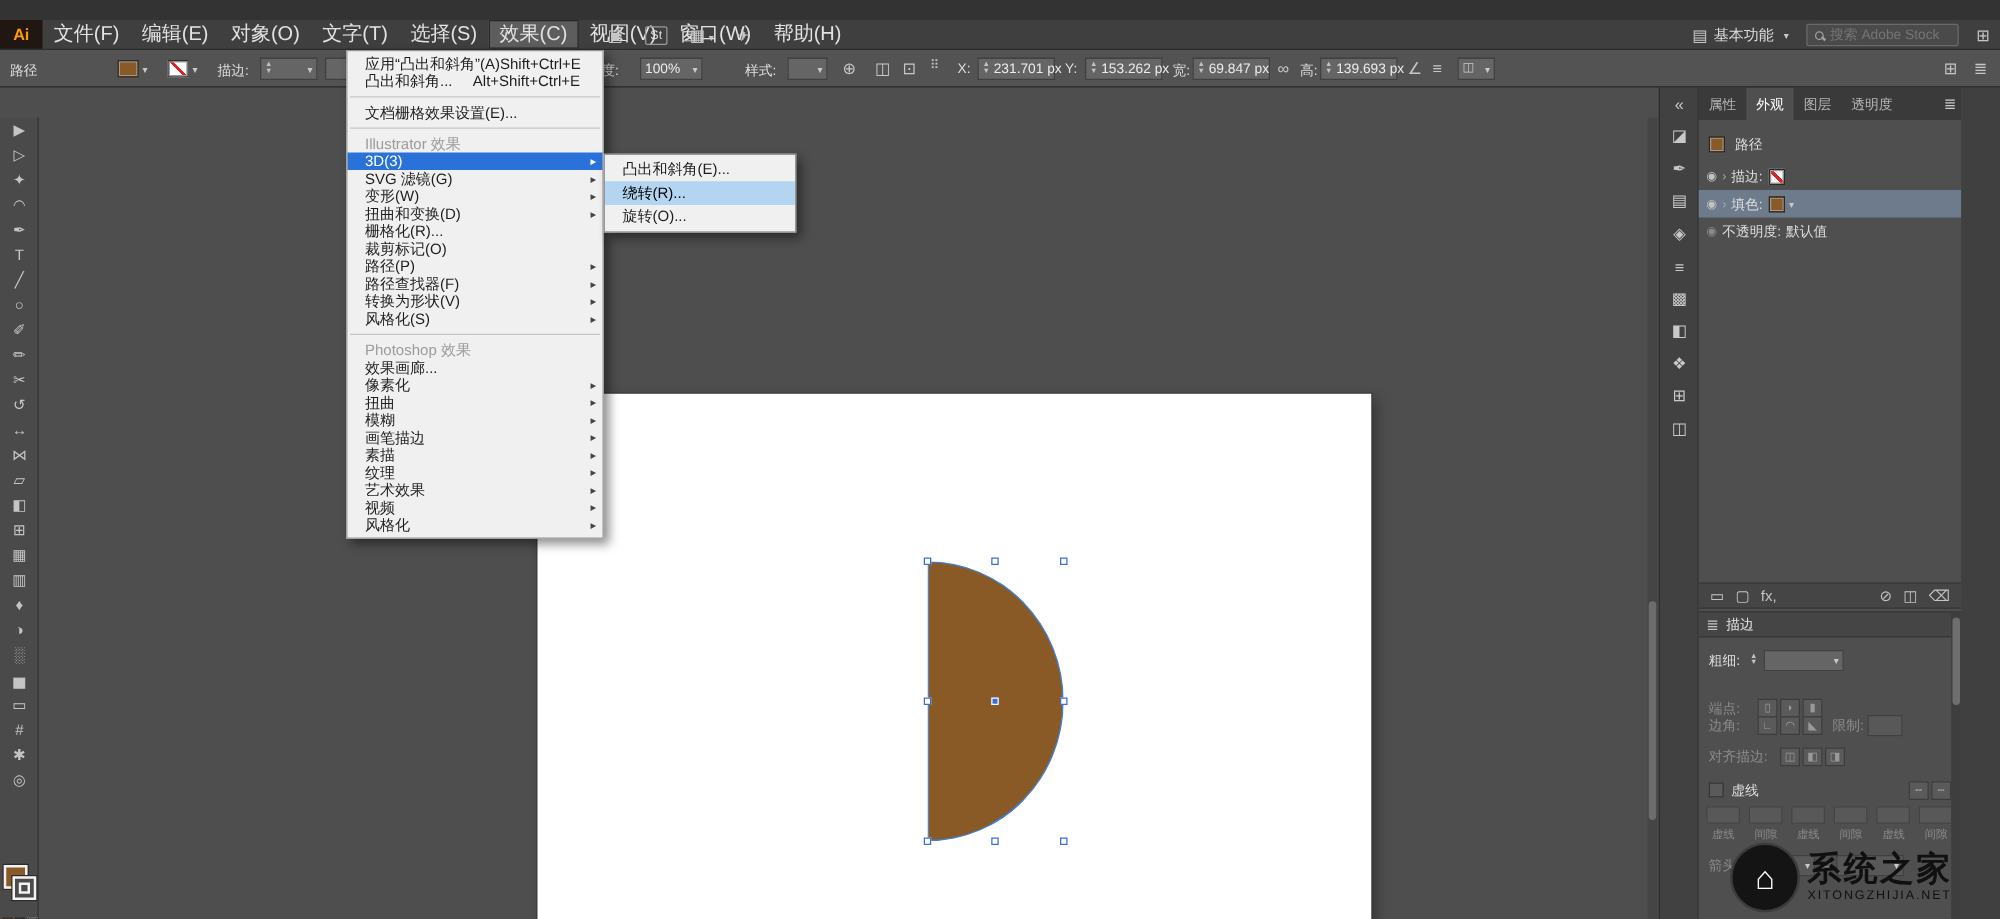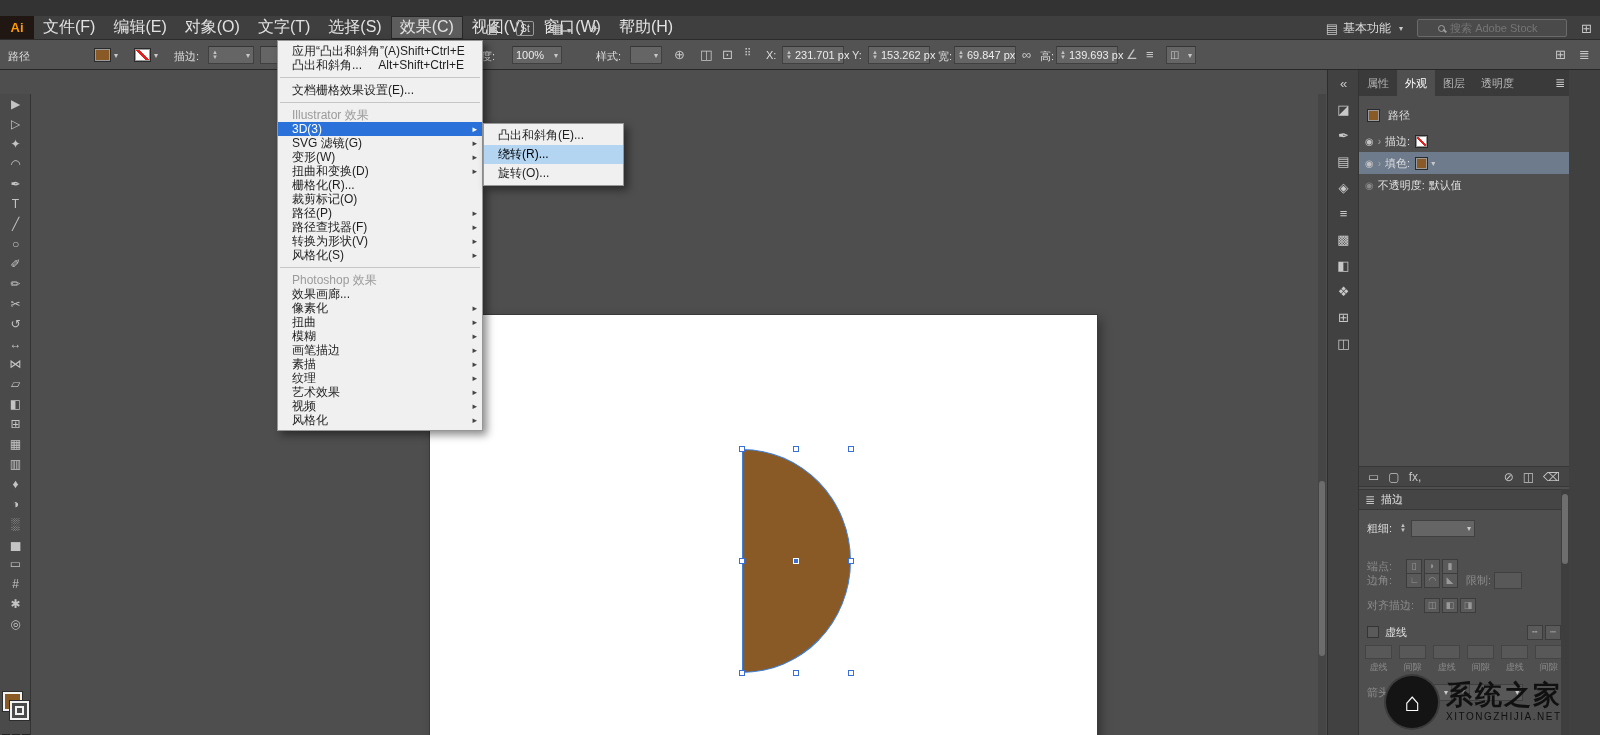--- a/index.html
+++ b/index.html
@@ -15,21 +15,21 @@
 #ai-logo{width:34px;display:flex;align-items:center;justify-content:center;background:#201712;
          color:#ff9a00;font-weight:bold;font-size:13px}
 .menus{display:flex;align-items:stretch}
 .menu-item{display:flex;align-items:center;padding:0 9px;color:#e2e2e2;font-size:16px;cursor:default}
 .menu-item.s-active{background:#5d5d5d;box-shadow:inset 0 0 0 1px #272727}
 #mb-icons{position:absolute;left:486px;top:0;height:24px;display:flex;align-items:center;gap:18px}
 .stock-badge{border:1px solid #9a9a9a;color:#ddd;font-size:10px;padding:0 3px;line-height:13px;border-radius:2px}
 #mb-right{position:absolute;right:8px;top:0;height:24px;display:flex;align-items:center;gap:14px}
 .workspace{display:flex;align-items:center;gap:5px;color:#ddd;font-size:12px}
 .searchbox{display:flex;align-items:center;gap:5px;background:#4a4a4a;border:1px solid #6a6a6a;
-           border-radius:2px;height:18px;padding:0 20px}
+           border-radius:2px;height:18px;padding:0 6px}
 .searchbox input{background:transparent;border:none;outline:none;color:#bdbdbd;font-size:11px;width:96px;
                  font-family:"Liberation Sans","DejaVu Sans",sans-serif}
 .mag{width:7px;height:7px;border:1.5px solid #9f9f9f;border-radius:50%;position:relative;display:inline-block}
 .mag::after{content:"";position:absolute;width:4px;height:1.5px;background:#9f9f9f;transform:rotate(45deg);right:-3px;bottom:-1px}
 
 
 #controlbar{position:absolute;left:0;top:24px;width:1600px;height:30px;background:#535353;
             border-bottom:1px solid #272727;z-index:30}
 #controlbar .lbl{position:absolute;top:9px;font-size:11px;color:#dedede;white-space:nowrap}
 .field{position:absolute;top:6px;height:18px;background:#656565;border:1px solid #404040;border-top-color:#363636;
@@ -109,21 +109,21 @@
 .mi{position:relative;display:flex;align-items:center;height:14px;padding:0 18px 0 14px;font-size:12px;cursor:default}
 .mi .mi-label{white-space:nowrap}
 .mi .mi-shortcut{margin-left:auto;white-space:nowrap;color:#1e1e1e}
 .mi .mi-arrow{visibility:hidden;position:absolute;right:5px;font-size:9px;color:#444}
 .mi.has-sub .mi-arrow{visibility:visible}
 .mi.t-header{color:#9b9b9b}
 .mi.t-separator{height:11px;padding:0}
 .mi.t-separator::after{content:"";position:absolute;left:2px;right:2px;top:5px;border-top:1px solid #c6c6c6}
 .mi.s-highlighted{background:#2a72d9;color:#fff}
 .mi.s-highlighted .mi-shortcut,.mi.s-highlighted .mi-arrow{color:#fff}
-#submenu-3d{position:absolute;left:483px;top:107px;width:141px;background:#f0f0f0;border:1px solid #979797;
+#submenu-3d{position:absolute;left:483px;top:107px;width:154px;background:#f0f0f0;border:1px solid #979797;
             box-shadow:4px 4px 8px rgba(0,0,0,.45);padding:2px 0;z-index:101;color:#1e1e1e}
 #submenu-3d .mi{height:19px;padding:0 14px}
 #submenu-3d .mi.s-highlighted{background:#b3d5f2;color:#000}
 
 
 #watermark{position:absolute;left:1386px;top:660px;display:flex;align-items:center;gap:8px;z-index:200}
 #wm-logo{width:52px;height:52px;border-radius:50%;background:#141414;display:flex;align-items:center;
          justify-content:center;color:#fff;font-size:26px;box-shadow:0 0 0 2px #3c3c3c}
 #wm-text{display:flex;flex-direction:column;line-height:1.05}
 #wm-brand{font-size:27px;font-weight:bold;color:#101010;letter-spacing:2px}

